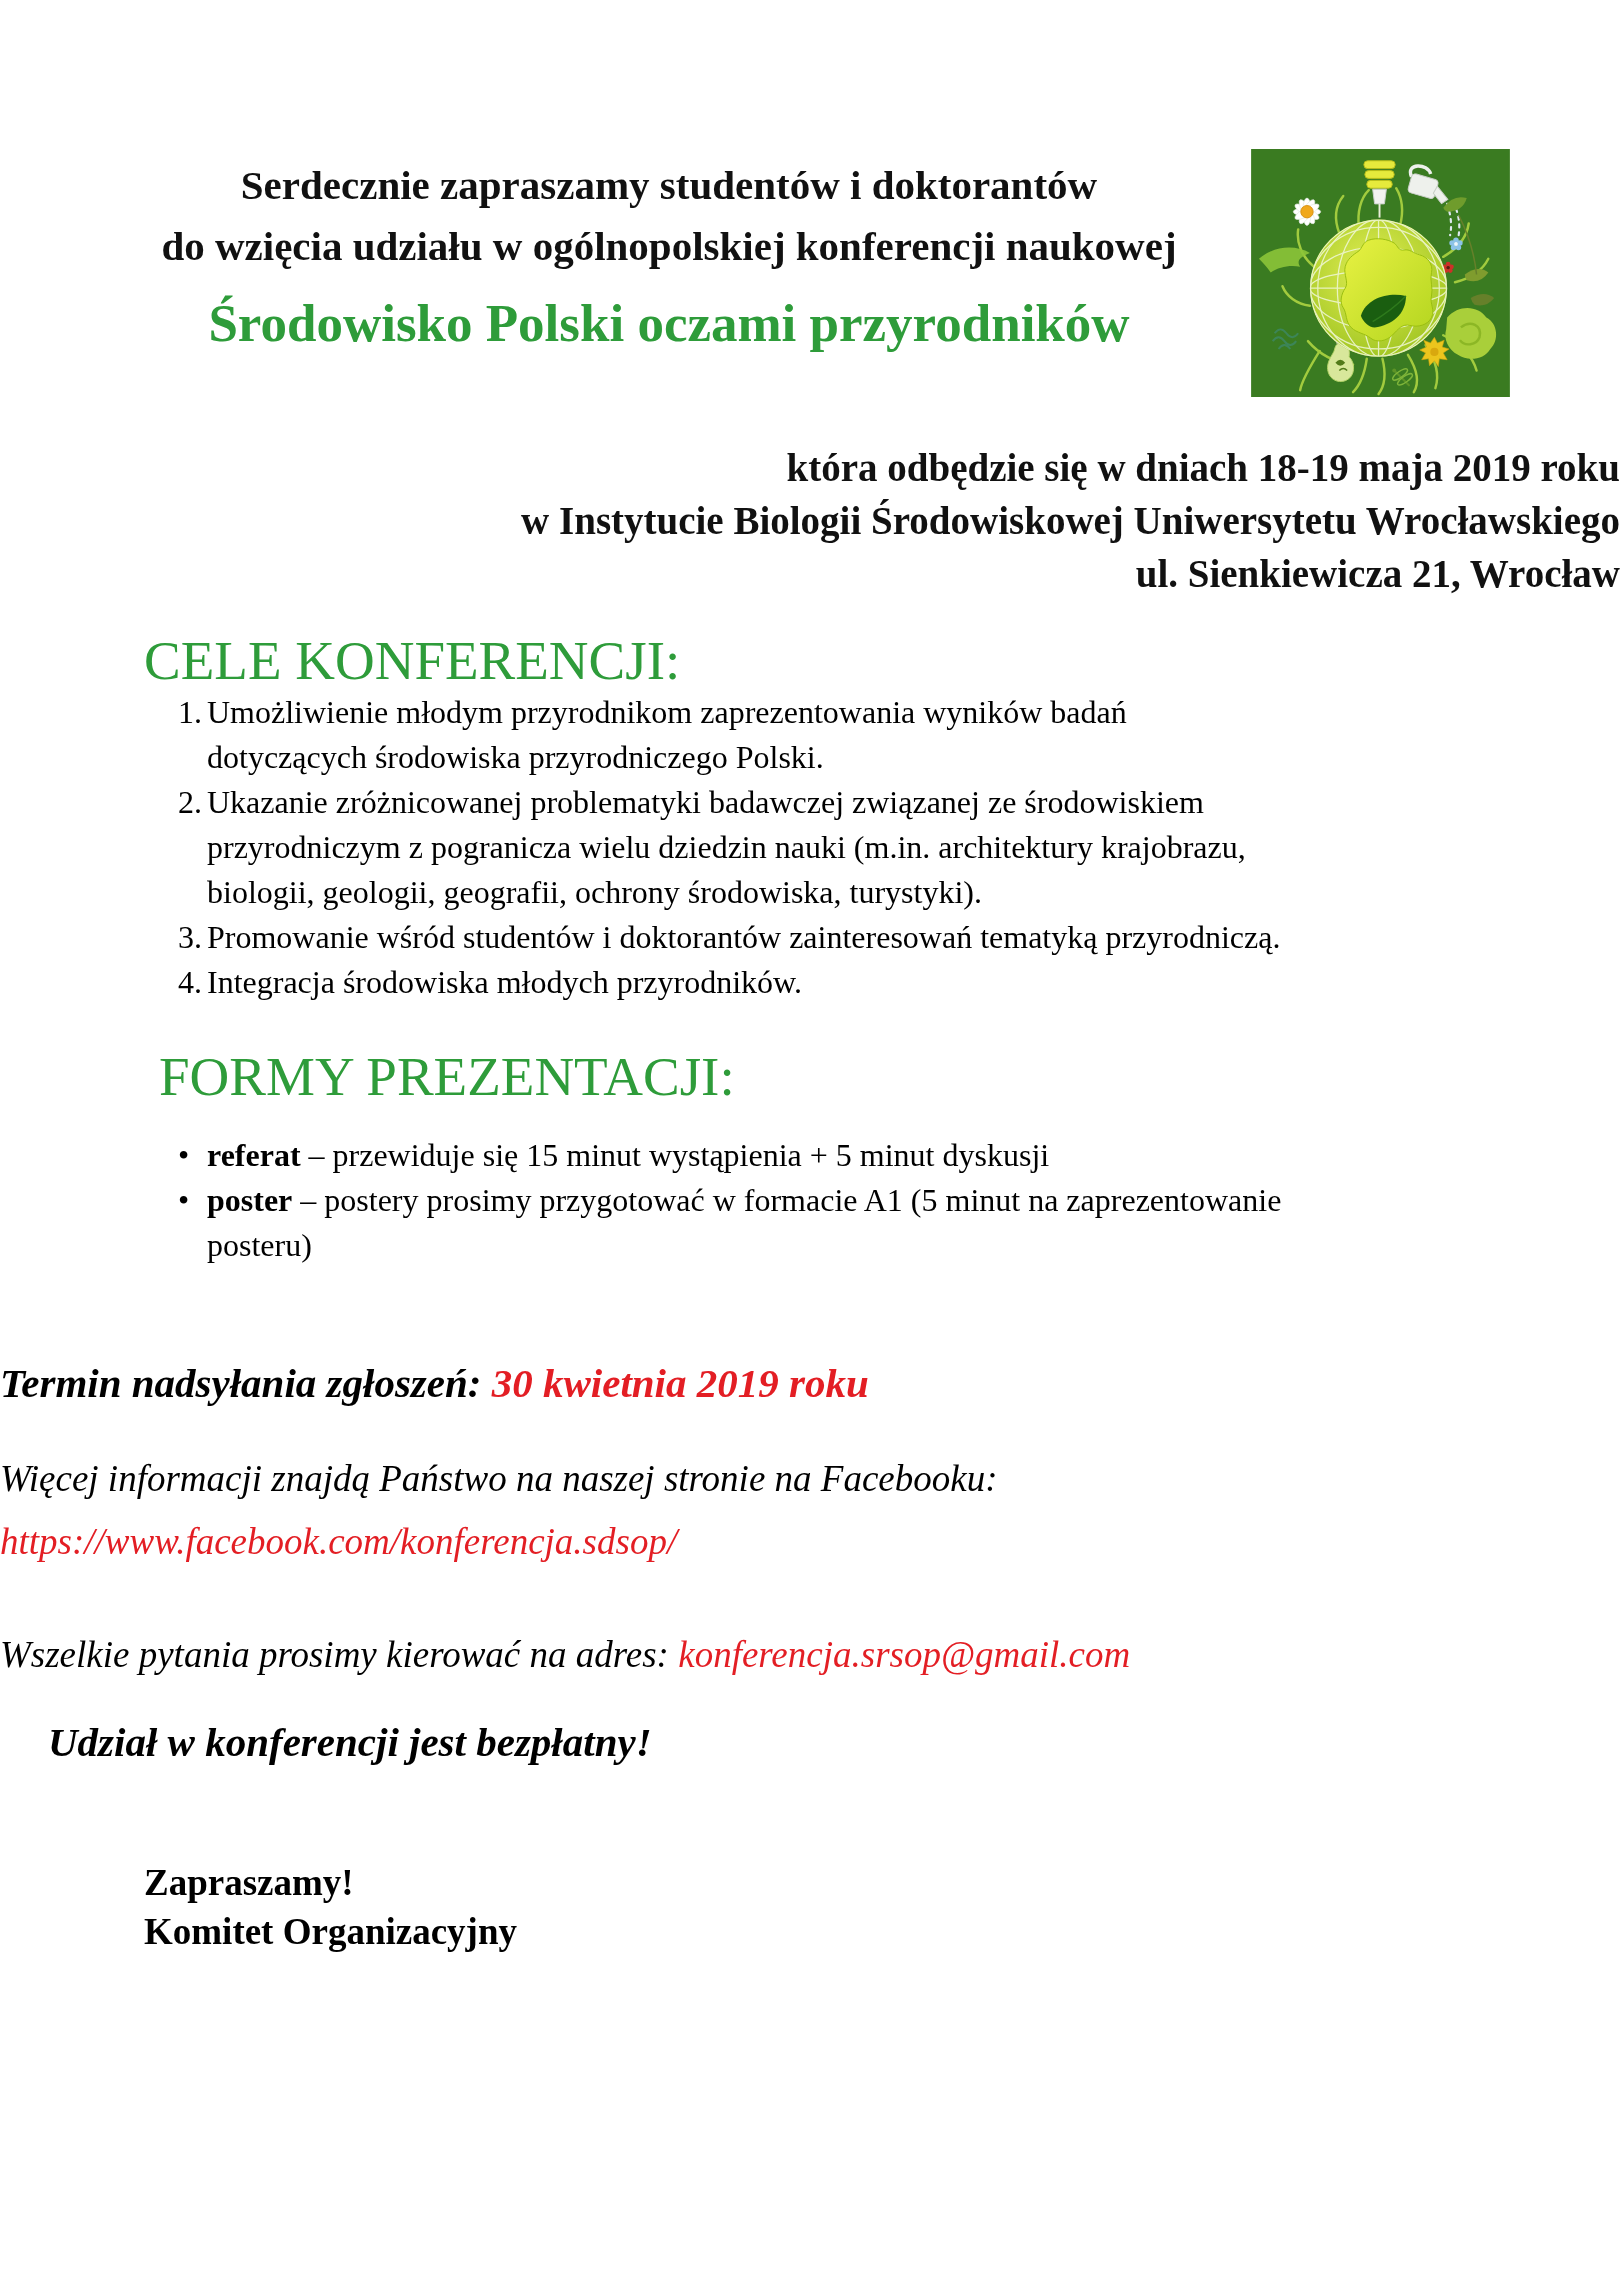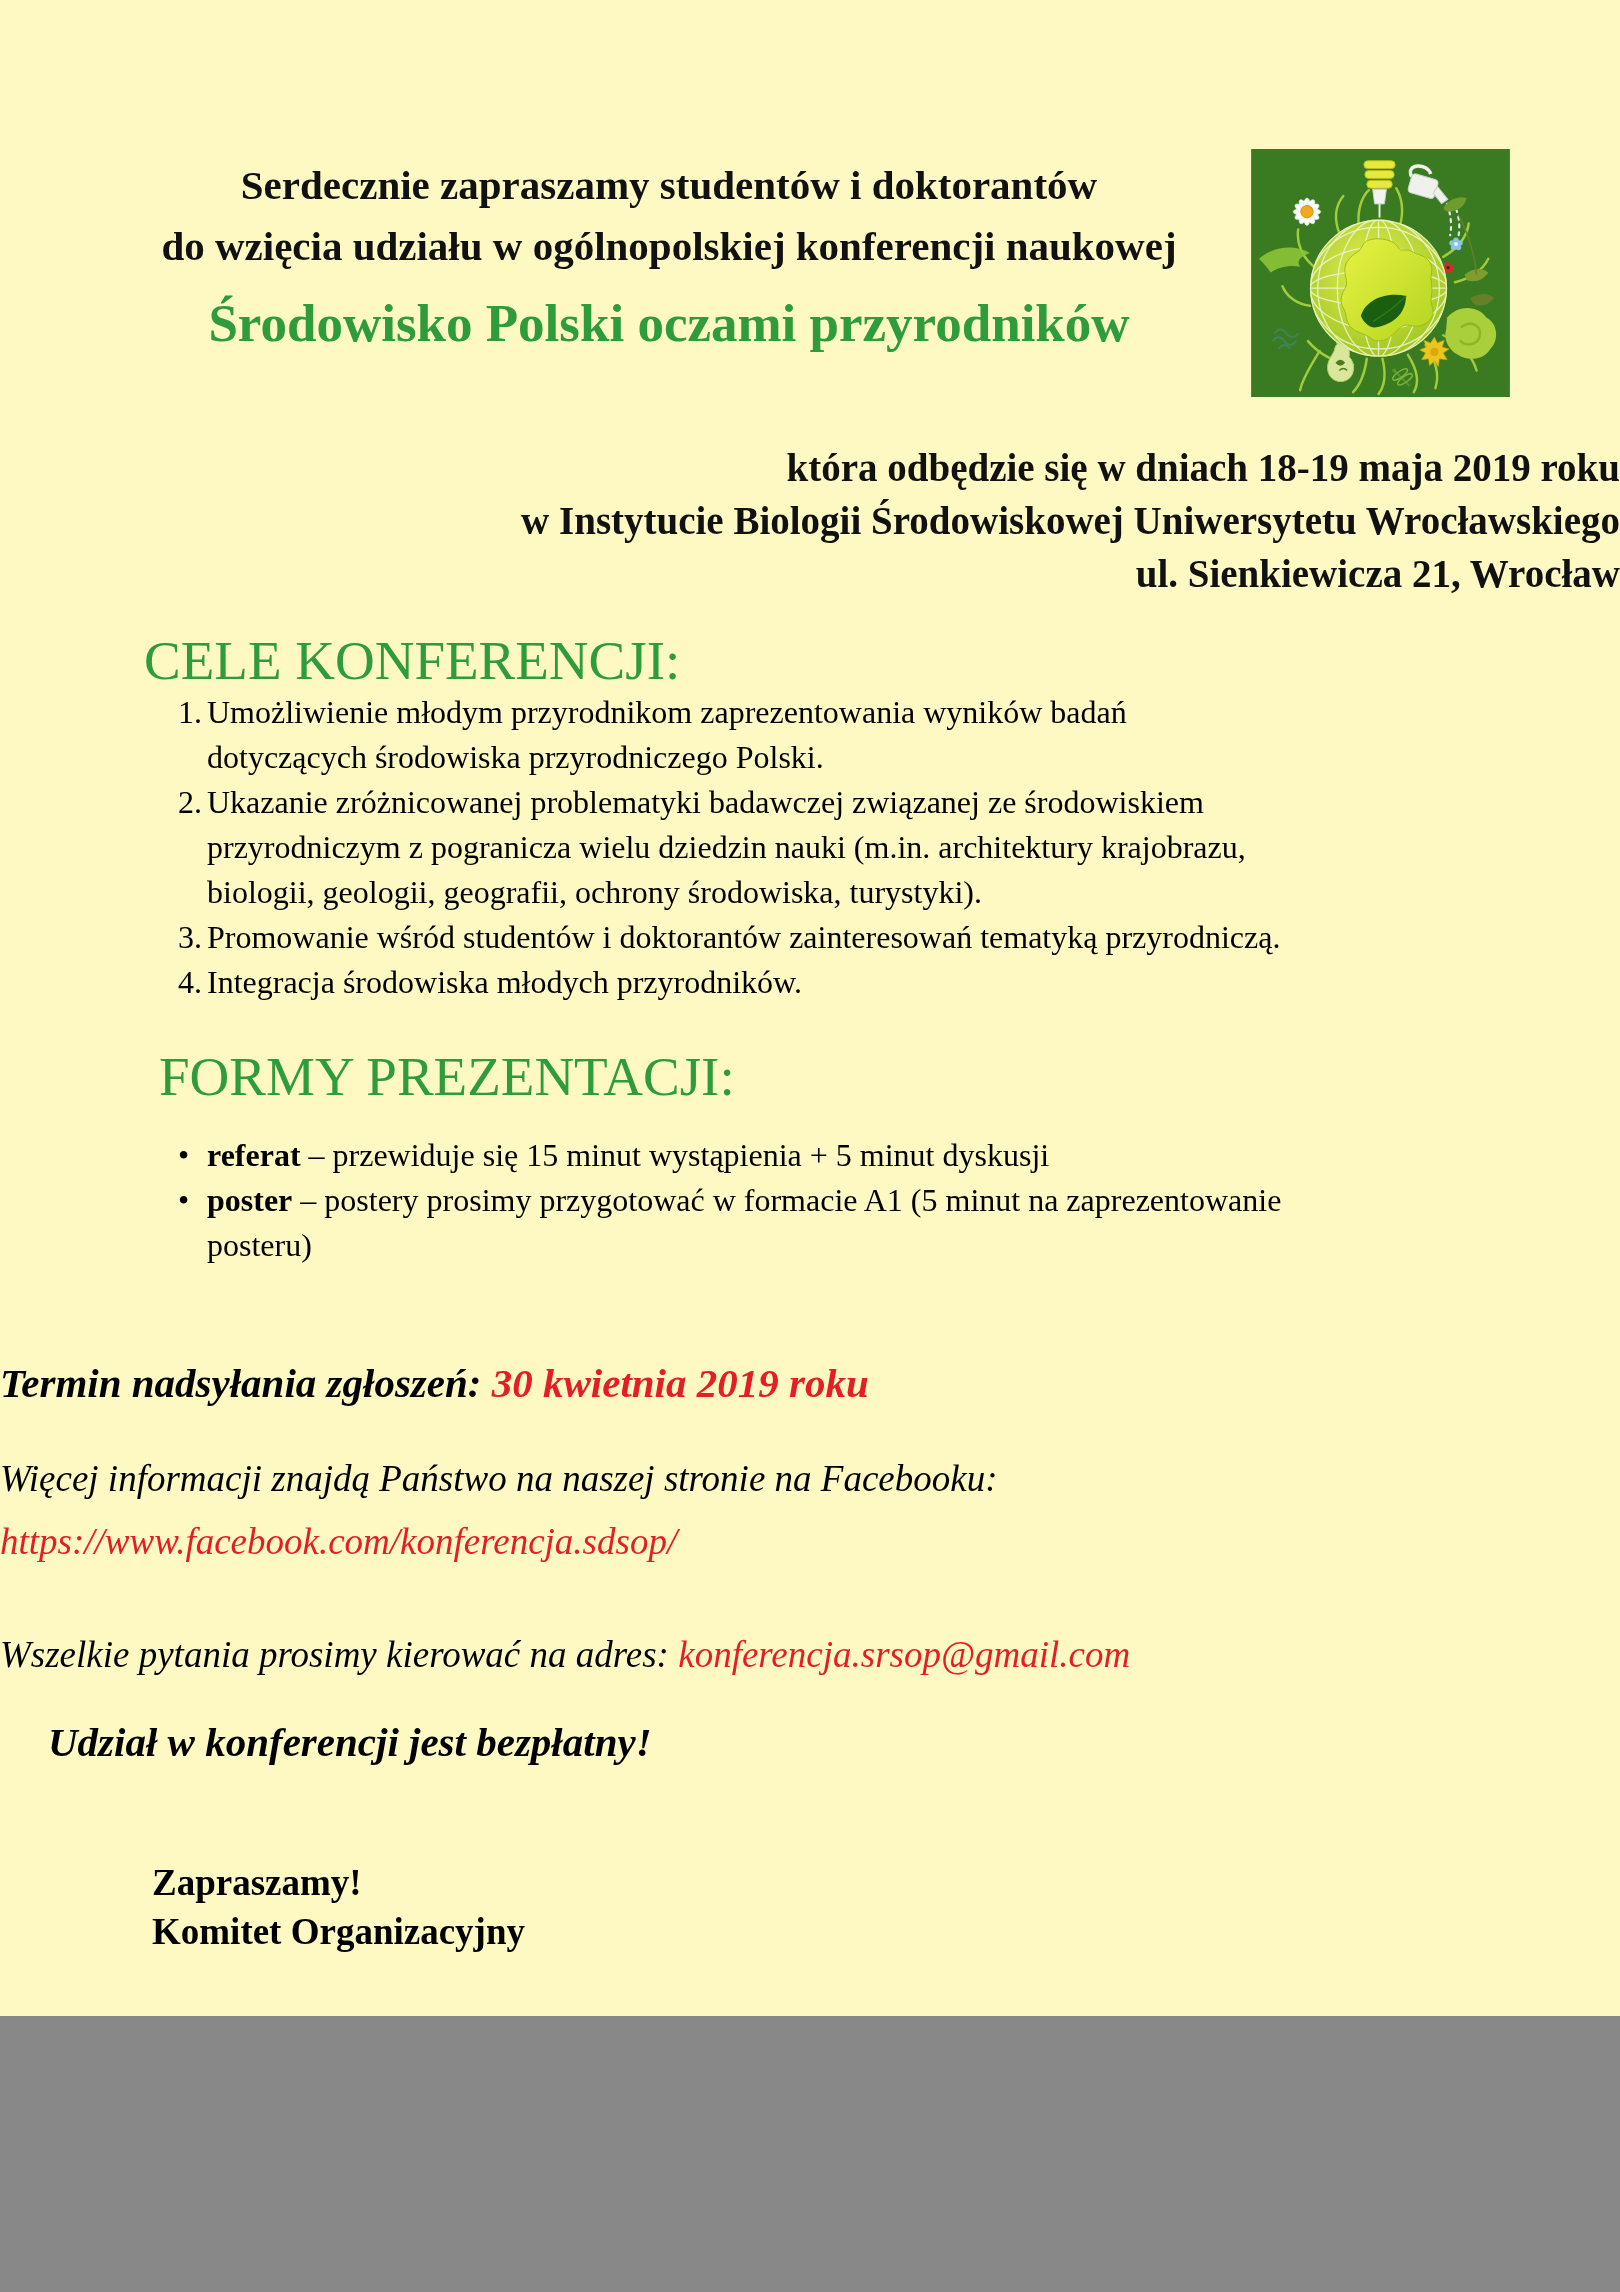--- a/index.html
+++ b/index.html
@@ -1,19 +1,19 @@
 <!DOCTYPE html>
 <html><head>
 <meta charset="utf-8">
 <style>
   html,body{margin:0;padding:0;background:#888;}
   .page{
     position:relative;
-    width:1620px;height:2016px;
-    background:#fef9c3;
+    width:1620px;height:2292px;
+    background:#ffffff;
     margin:0 auto;
     font-family:"Liberation Serif","DejaVu Serif",serif;
     color:#000;
     overflow:hidden;
   }
   
   .header-text{
     position:absolute;top:155px;left:54px;width:1230px;
     text-align:center;
   }
@@ -54,21 +54,21 @@
     position:absolute;left:0;width:1620px;margin:0;text-align:left;font-style:italic;
   }
   .deadline{top:1360px;font-size:41px;font-weight:bold;line-height:47px;}
   .deadline .red{color:#E31E24;}
   .more-info{top:1457px;font-size:37px;line-height:43px;}
   .fb-link{top:1520px;font-size:37px;line-height:43px;color:#E31E24;text-decoration:none;display:block;}
   .questions{top:1633px;font-size:37px;line-height:43px;}
   .questions .red{color:#E31E24;text-decoration:none;}
   .free{top:1719px;font-size:41px;font-weight:bold;line-height:47px;padding-left:48px;}
   
-  .signoff{position:absolute;top:1858px;left:144px;margin-left:8px;}
+  .signoff{position:absolute;top:1858px;left:144px;}
   .signoff p{margin:0;font-size:37px;font-weight:bold;line-height:49px;}
 </style>
 </head>
 <body>
 
 <div class="page">
 
   <div class="header-text">
     <p class="invite">Serdecznie zapraszamy studentów i doktorantów</p>
     <p class="invite">do wzięcia udziału w ogólnopolskiej konferencji naukowej</p>

